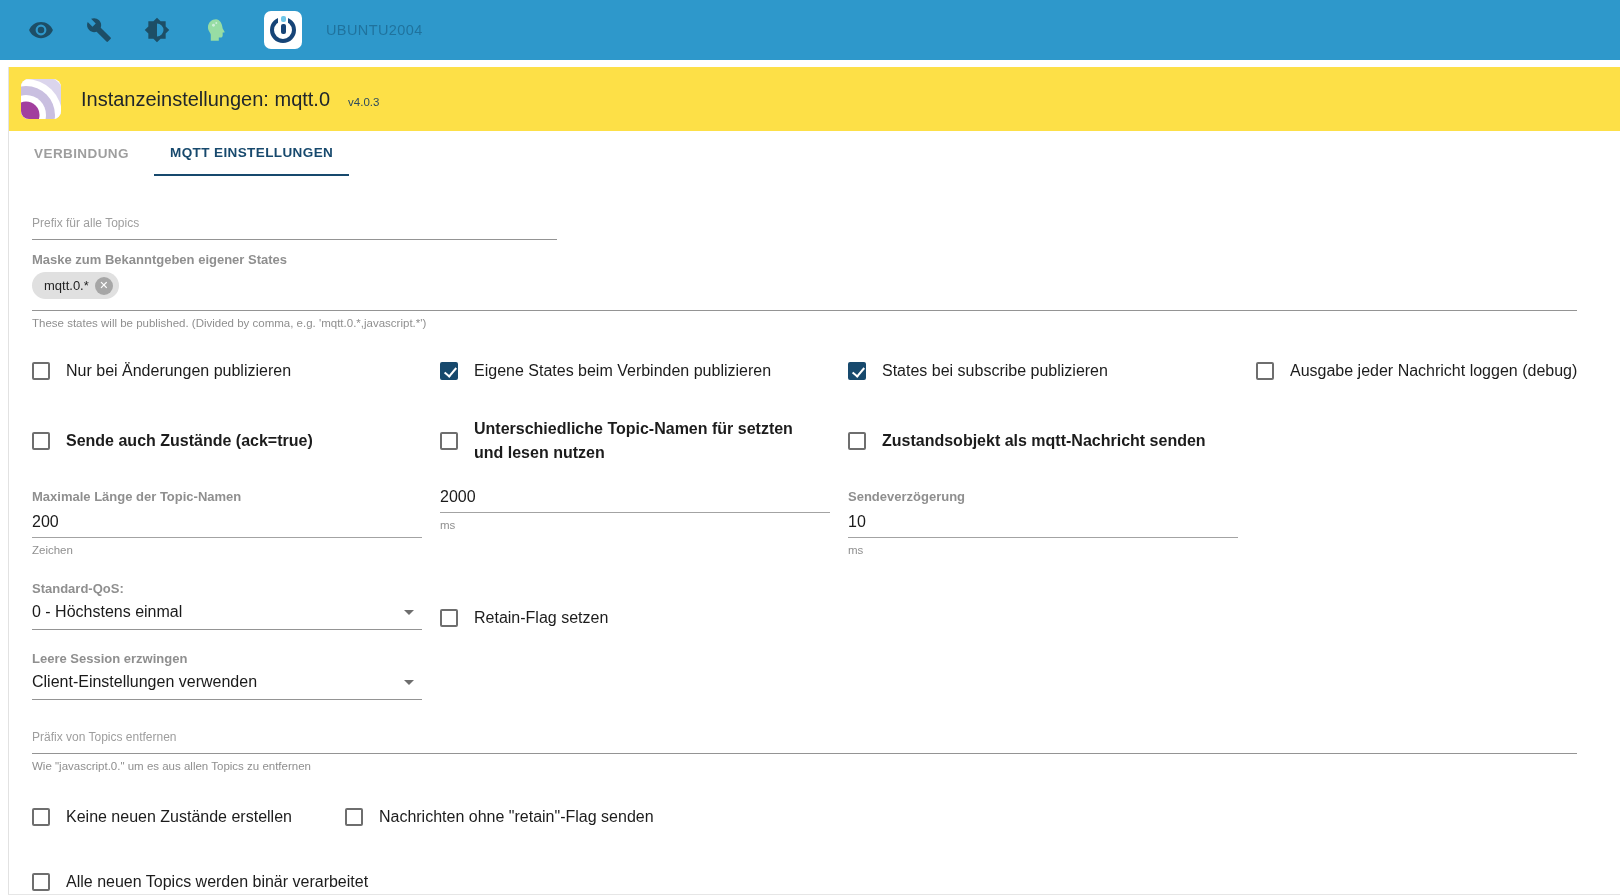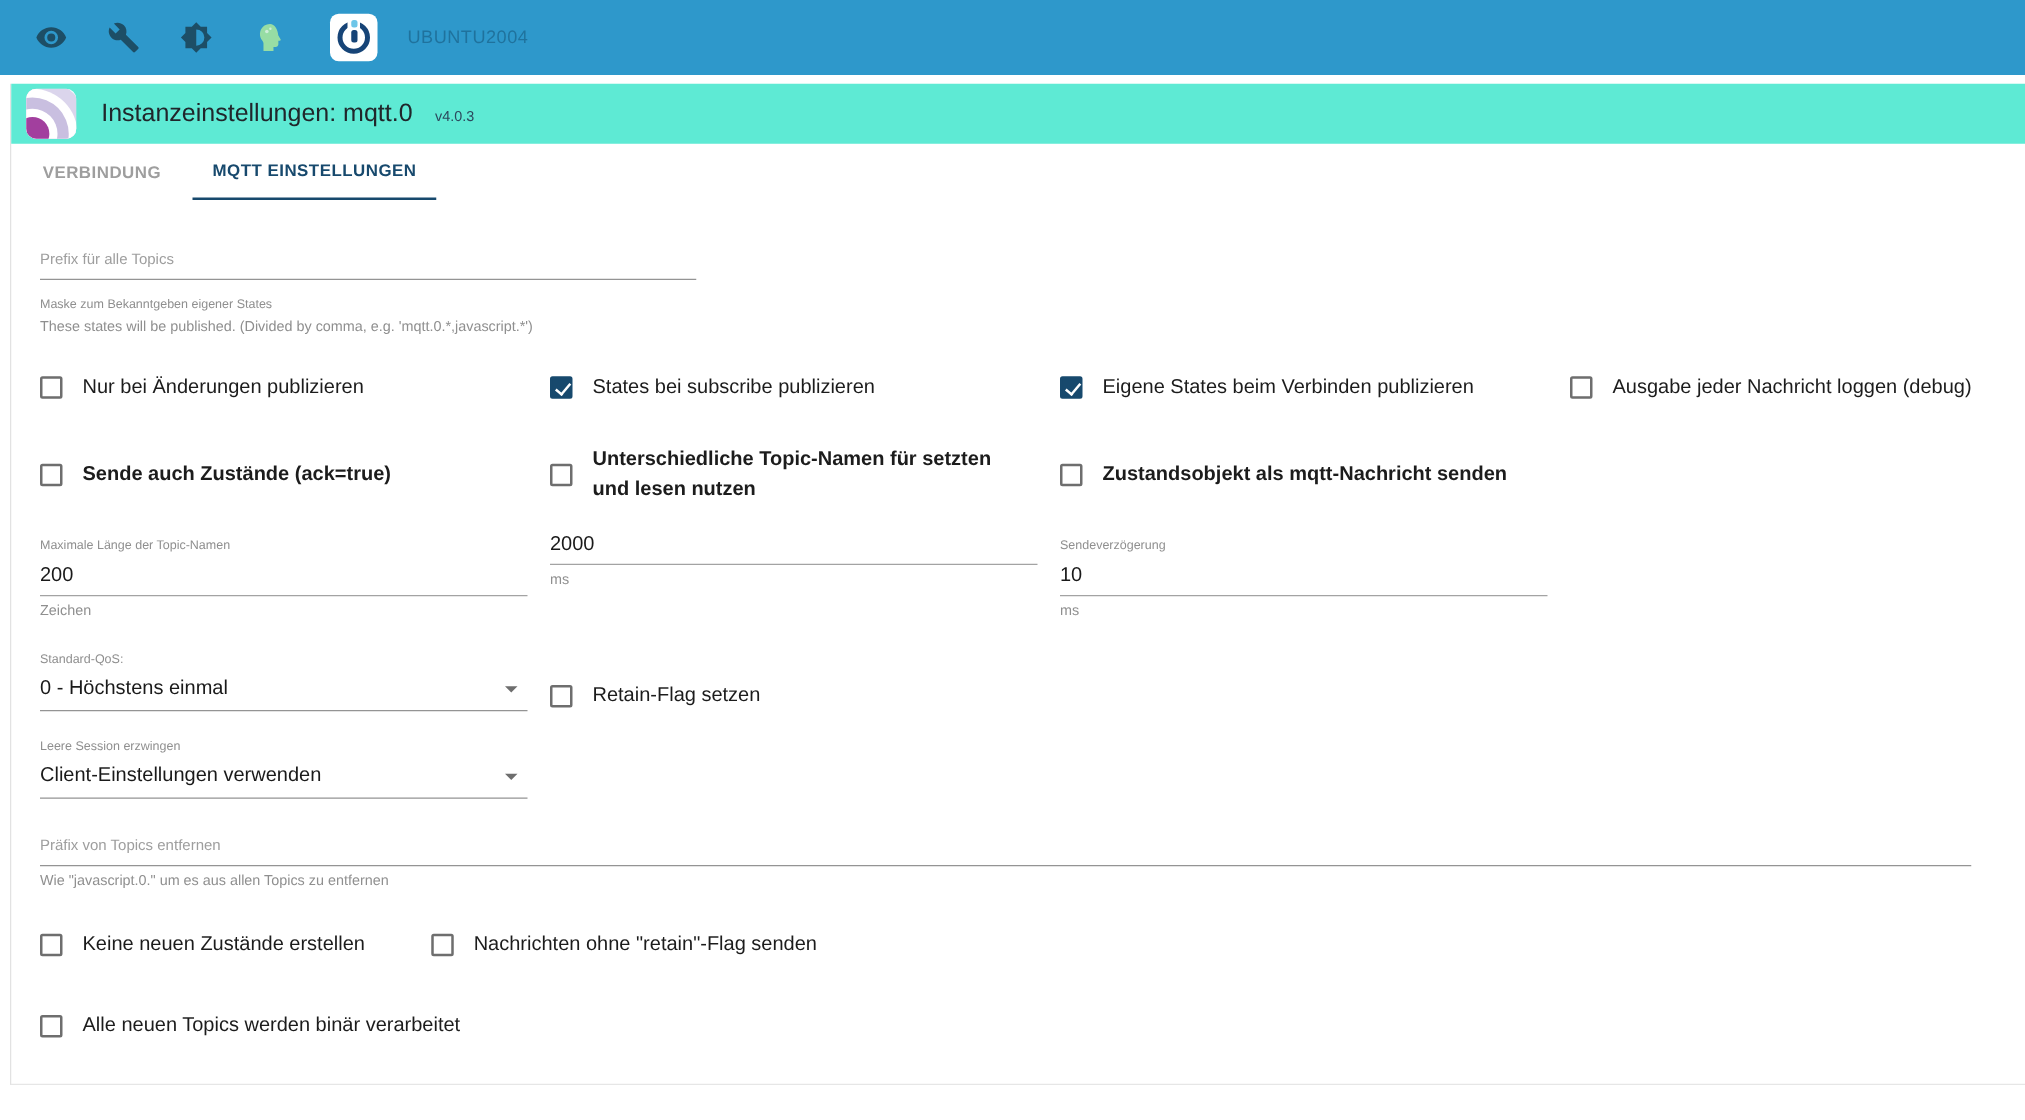--- a/index.html
+++ b/index.html
@@ -13,41 +13,41 @@
   .logo-box { width:38px; height:38px; background:#fff; border-radius:7px; position:relative; margin:0 12px 0 4px; flex:none; }
   .logo-ring { position:absolute; left:6px; top:6px; width:26px; height:26px; border:4.5px solid #164477; border-radius:50%; }
   .logo-slot { position:absolute; left:14px; top:4px; width:10px; height:15px; background:#fff; }
   .logo-bar-light { position:absolute; left:16.5px; top:5px; width:5px; height:6px; background:#6ec6e8; border-radius:2px; }
   .logo-bar-dark { position:absolute; left:16.5px; top:12.5px; width:5px; height:10px; background:#164477; border-radius:2px; }
   .host-label { font-size:14.5px; letter-spacing:.4px; color:rgba(13,62,92,.42); }
 
   
   .paper { margin:7px 0 0 8px; width:1612px; min-height:801px; background:#fff;
            border-left:1px solid #e2e2e2; border-bottom:1px solid #e6e6e6; }
-  .dialog-header { height:48px; background:#5eead4; display:flex; align-items:center; padding-left:12px; }
+  .dialog-header { height:64px; background:#fde047; display:flex; align-items:center; padding-left:12px; }
   .adapter-icon { width:40px; height:40px; flex:none; }
   .dialog-title { font-size:20px; color:#20262b; margin-left:20px; }
   .dialog-version { font-size:11.5px; color:#2c4a5e; margin-left:18px; padding-top:5px; }
 
   
   .tabs { display:flex; height:45px; }
   .tab { min-width:145px; padding:0 16px; display:flex; align-items:center; justify-content:center;
          font-size:13.5px; letter-spacing:.4px; font-weight:bold; color:#9e9e9e; cursor:pointer; }
   .tab.active { color:#17496d; border-bottom:2px solid #17496d; }
 
   
   .content { padding:40px 0 0 23px; }
   .fw { width:1545px; }
 
   input.line-input { display:block; border:none; outline:none; background:transparent;
         font-family:inherit; font-size:12px; color:#1a1a1a; padding:0 0 9px 0;
         border-bottom:1px solid #949494; }
   input.line-input::placeholder { color:#9e9e9e; }
 
-  .small-label { font-size:10px; line-height:12px; color:#8f8f8f; }
+  .small-label { font-size:13px; line-height:12px; color:#8f8f8f;font-weight:bold; }
   .help-text  { font-size:11.5px; color:#8f8f8f; margin-top:6px; }
 
   
   .mask-group { margin-top:14px; }
   .chip-row { display:flex; align-items:center; padding:6px 0 11px 0; border-bottom:1px solid #949494; }
   .chip { display:inline-flex; align-items:center; height:27px; background:#e0e0e0; border-radius:16px;
           padding:0 6px 0 12px; font-size:13px; color:#232323; }
   .chip-x { width:18px; height:18px; border-radius:50%; background:#a6a6a6; color:#fff; font-size:11px;
             display:flex; align-items:center; justify-content:center; margin-left:6px; cursor:pointer; }
 
@@ -143,35 +143,41 @@
     <div class="tab">VERBINDUNG</div>
     <div class="tab active">MQTT EINSTELLUNGEN</div>
   </div>
 
   <div class="content">
 
     <input class="line-input" style="width: 525px;" type="text" placeholder="Prefix für alle Topics">
 
     <div class="mask-group fw">
       <div class="small-label">Maske zum Bekanntgeben eigener States</div>
+      <div class="chip-row">
+        <span class="chip">
+          <span>mqtt.0.*</span>
+          <span class="chip-x">✕</span>
+        </span>
+      </div>
       <div class="help-text">These states will be published. (Divided by comma, e.g. 'mqtt.0.*,javascript.*')</div>
     </div>
 
     <div class="grid4 row-checks1">
       <label class="check-item">
         <span class="cb"></span>
         <span class="cb-label">Nur bei Änderungen publizieren</span>
+      </label>
+      <label class="check-item">
+        <span class="cb checked"></span>
+        <span class="cb-label">Eigene States beim Verbinden publizieren</span>
       </label>
       <label class="check-item">
         <span class="cb checked"></span>
         <span class="cb-label">States bei subscribe publizieren</span>
-      </label>
-      <label class="check-item">
-        <span class="cb checked"></span>
-        <span class="cb-label">Eigene States beim Verbinden publizieren</span>
       </label>
       <label class="check-item">
         <span class="cb"></span>
         <span class="cb-label">Ausgabe jeder Nachricht loggen (debug)</span>
       </label>
     </div>
 
     <div class="grid4 row-checks2">
       <label class="check-item">
         <span class="cb"></span>

